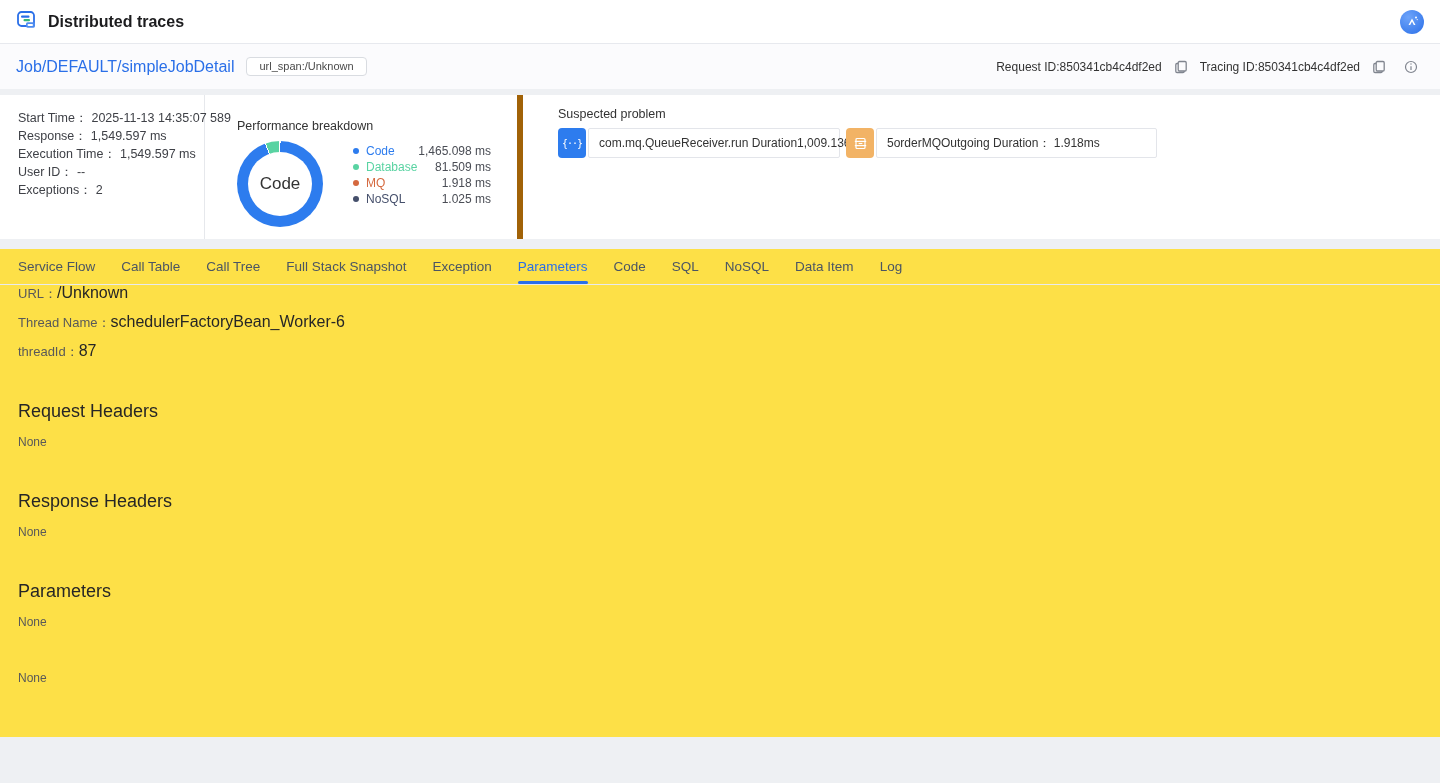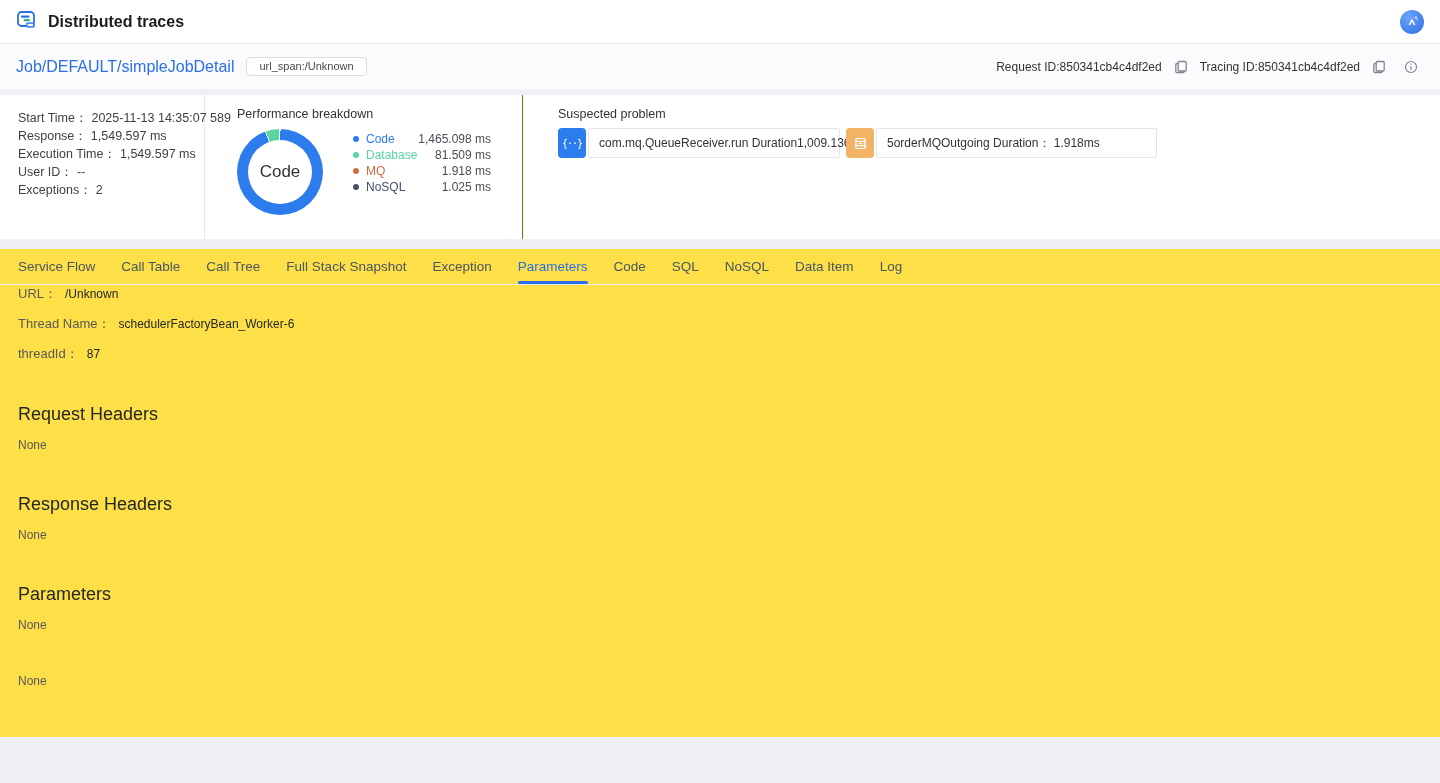--- a/index.html
+++ b/index.html
@@ -29,21 +29,21 @@
   .gap6 { height:6px; }
   .gap10 { height:10px; }
 
   
   .infocard { height:144px; background:#fff; display:flex; }
   .col-summary { width:205px; padding:14px 0 8px 18px; border-right:1px solid #e6e8ec; }
   .sum-row { font-size:12.5px; color:#3f4147; line-height:18px; white-space:nowrap; }
   .sum-label { color:#3f4147; }
   .sum-value { margin-left:4px; }
 
-  .col-perf { width:318px; border-right:1px solid #a16207; padding:12px 0 0 32px; }
+  .col-perf { width:318px; border-right:6px solid #a16207; padding:24px 0 0 32px; }
   .panel-title { font-size:12.5px; color:#333; }
   .perf-body { display:flex; margin-top:8px; }
   .donut-wrap { width:86px; height:86px; position:relative; flex:none; }
   .donut { width:86px; height:86px; border-radius:50%; }
   .donut-hole { position:absolute; left:11px; top:11px; width:64px; height:64px;
     background:#fff; border-radius:50%; display:flex; align-items:center; justify-content:center; }
   .donut-center { font-size:17px; color:#333; }
   .legend { margin-left:30px; width:138px; margin-top:2px; }
   .legend-row { display:flex; align-items:center; height:16px; font-size:12px; cursor:pointer; }
   .legend-dot { width:6px; height:6px; border-radius:50%; flex:none; }
@@ -69,21 +69,21 @@
     cursor:pointer; white-space:nowrap; }
   .tab.active { color:#2a6fe8; font-weight:500; }
   .tab.active::after { content:""; position:absolute; left:0; right:0; bottom:0;
     height:3px; border-radius:2px; background:#2a6fe8; }
 
   .content { padding:0 18px; }
   .section-h { font-size:18px; font-weight:400; color:#262626; }
   .h-general { margin-top:22px; margin-bottom:16px; }
   .kv-row { margin-bottom:13px; line-height:15px; white-space:nowrap; }
   .kv-label { font-size:13px; color:#595959; }
-  .kv-value { font-size:12px; color:#262626; margin-left:8px; }
+  .kv-value { font-size:16px; color:#262626; }
   .section-block { margin-top:42px; }
   .none-text { font-size:12px; color:#595959; margin-top:13px; }
 </style>
 </head>
 <body>
 
 <div class="topbar">
   <span>
     <svg width="22" height="22" viewBox="0 0 22 22">
       <rect x="2" y="3" width="16" height="14" rx="3.5" fill="none" stroke="#2a6fe8" stroke-width="1.8"></rect>

